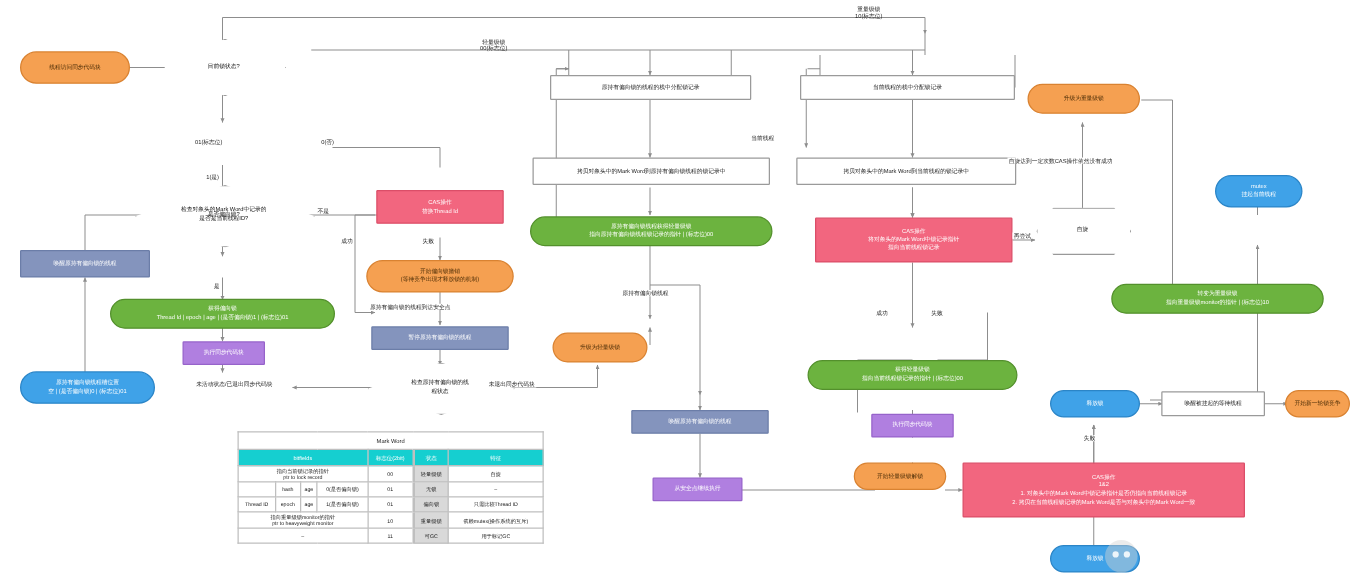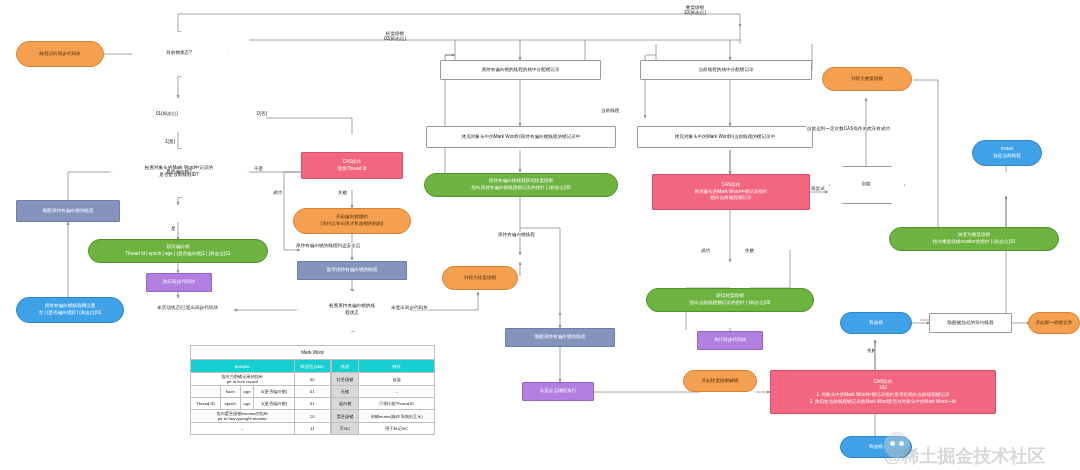--- a/index.html
+++ b/index.html
@@ -400,15 +400,14 @@
       <td>11</td>
       <td class="st sep">可GC</td>
       <td>用于标记GC</td>
     </tr>
   </tbody>
     </table>
 
   <div class="wmcircle"></div>
   <div class="wmdot" style="left:890px;top:441px;"></div>
   <div class="wmdot" style="left:899px;top:441px;"></div>
-  <div class="wm wm2">@稀土掘金技术社区</div>
 
 </div>
 
 </body></html>

